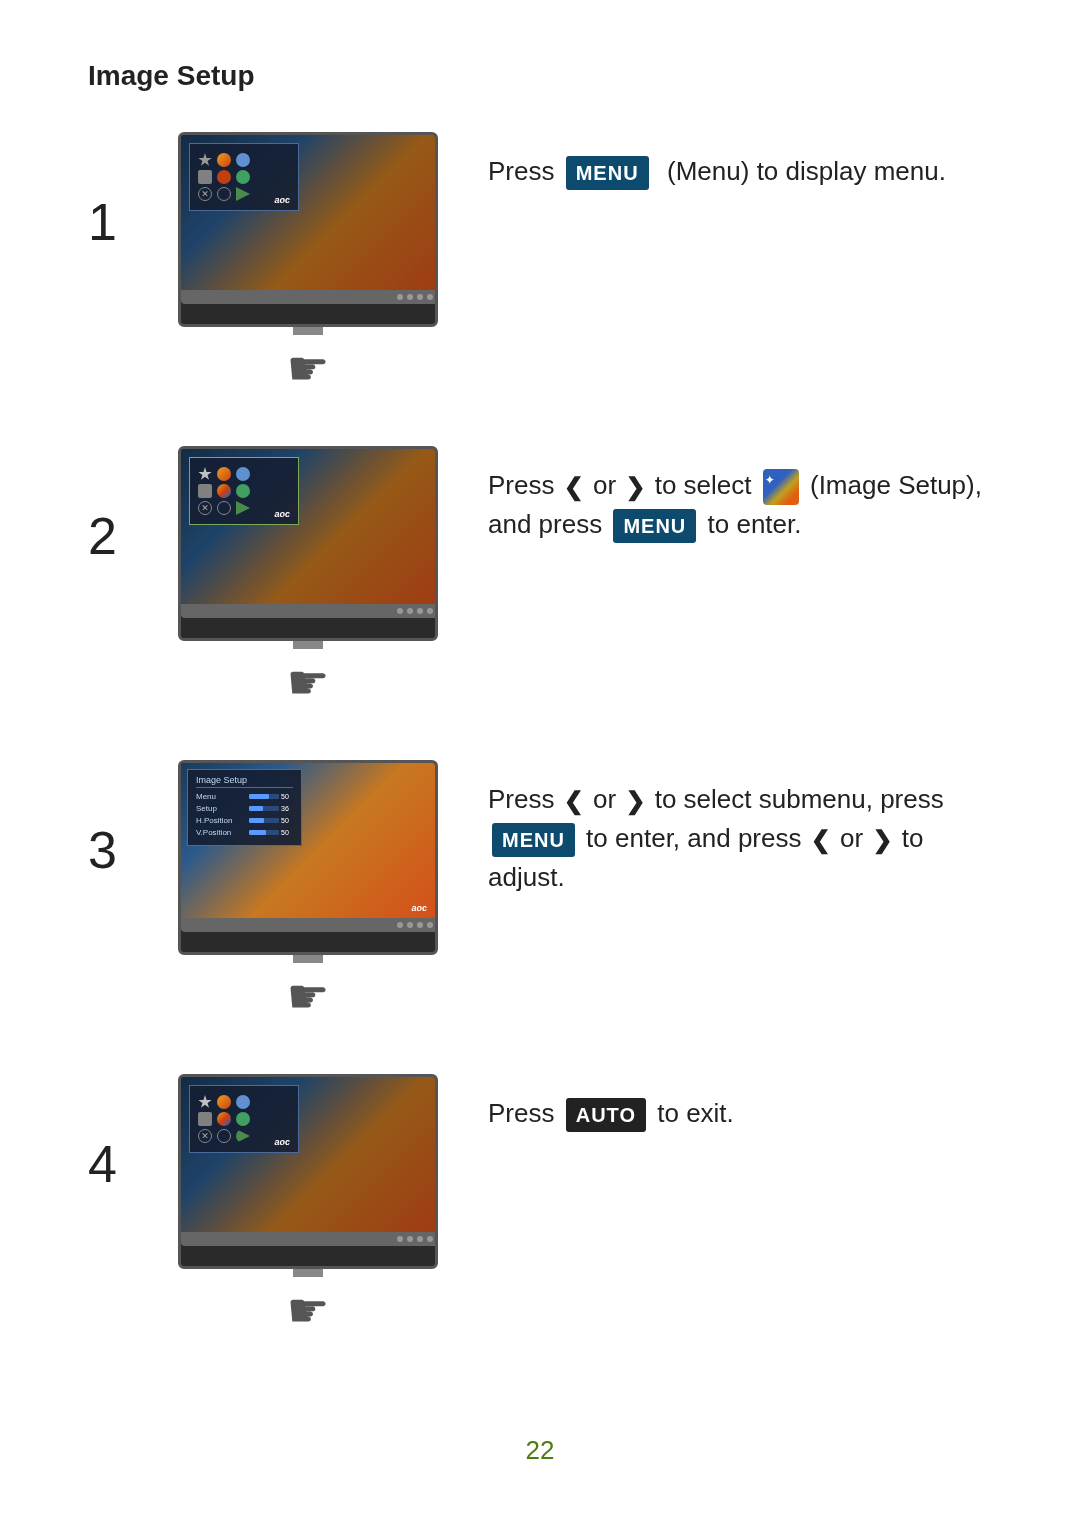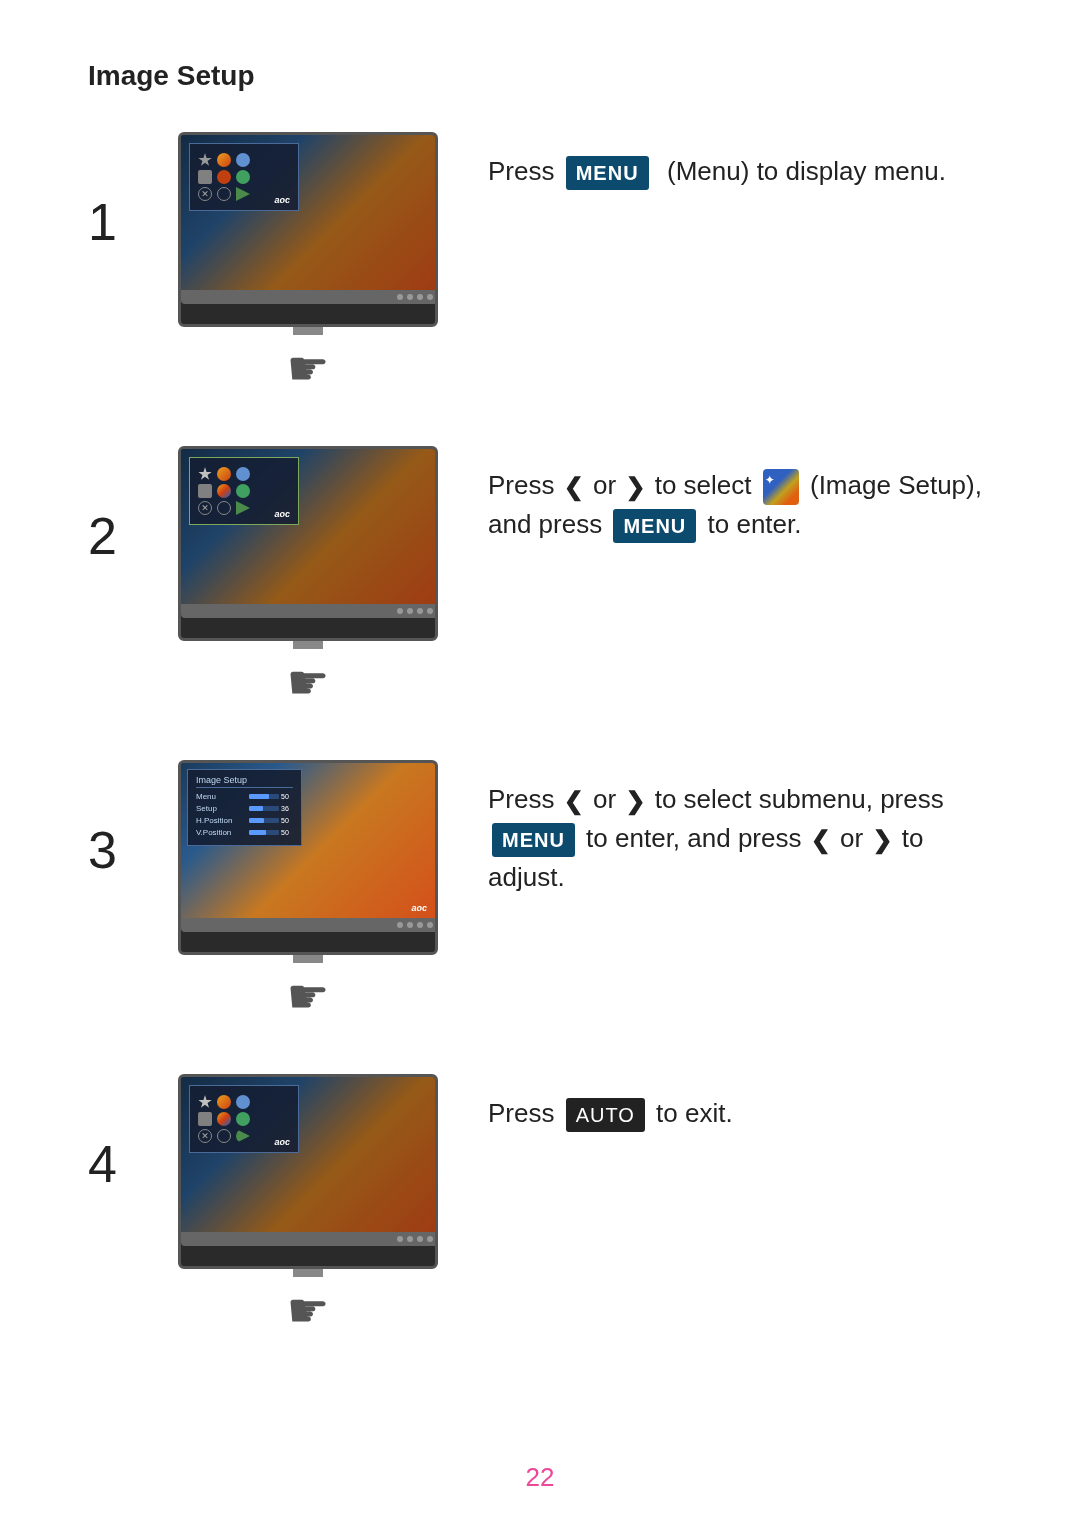--- a/index.html
+++ b/index.html
@@ -160,21 +160,21 @@
       border-radius: 3px;
       letter-spacing: 1px;
       vertical-align: middle;
       margin: 0 4px;
     }
 
     .auto-badge {
       display: inline-block;
       background: #222;
       color: #fff;
-      font-weight: normal;
+      font-weight: bold;
       font-size: 20px;
       padding: 2px 10px;
       border-radius: 3px;
       letter-spacing: 1px;
       vertical-align: middle;
       margin: 0 4px;
       text-align: center;
     }
 
     .chevron-left {
@@ -208,25 +208,25 @@
     .image-setup-icon::after {
       content: '✦';
       position: absolute;
       top: 2px; left: 2px;
       color: #fff;
       font-size: 12px;
     }
 
     .page-number {
       position: absolute;
-      bottom: 34px;
+      bottom: 61px;
       left: 50%;
       transform: translateX(-50%);
       font-size: 26px;
-      color: #ec4899;
+      color: #4d7c0f;
     }
 
     
     .submenu-screen {
       background: linear-gradient(135deg, #1a3a5c 0%, #2a5a8c 25%, #c87820 55%, #d4501a 100%);
     }
 
     .submenu-overlay {
       position: absolute;
       top: 6px;

